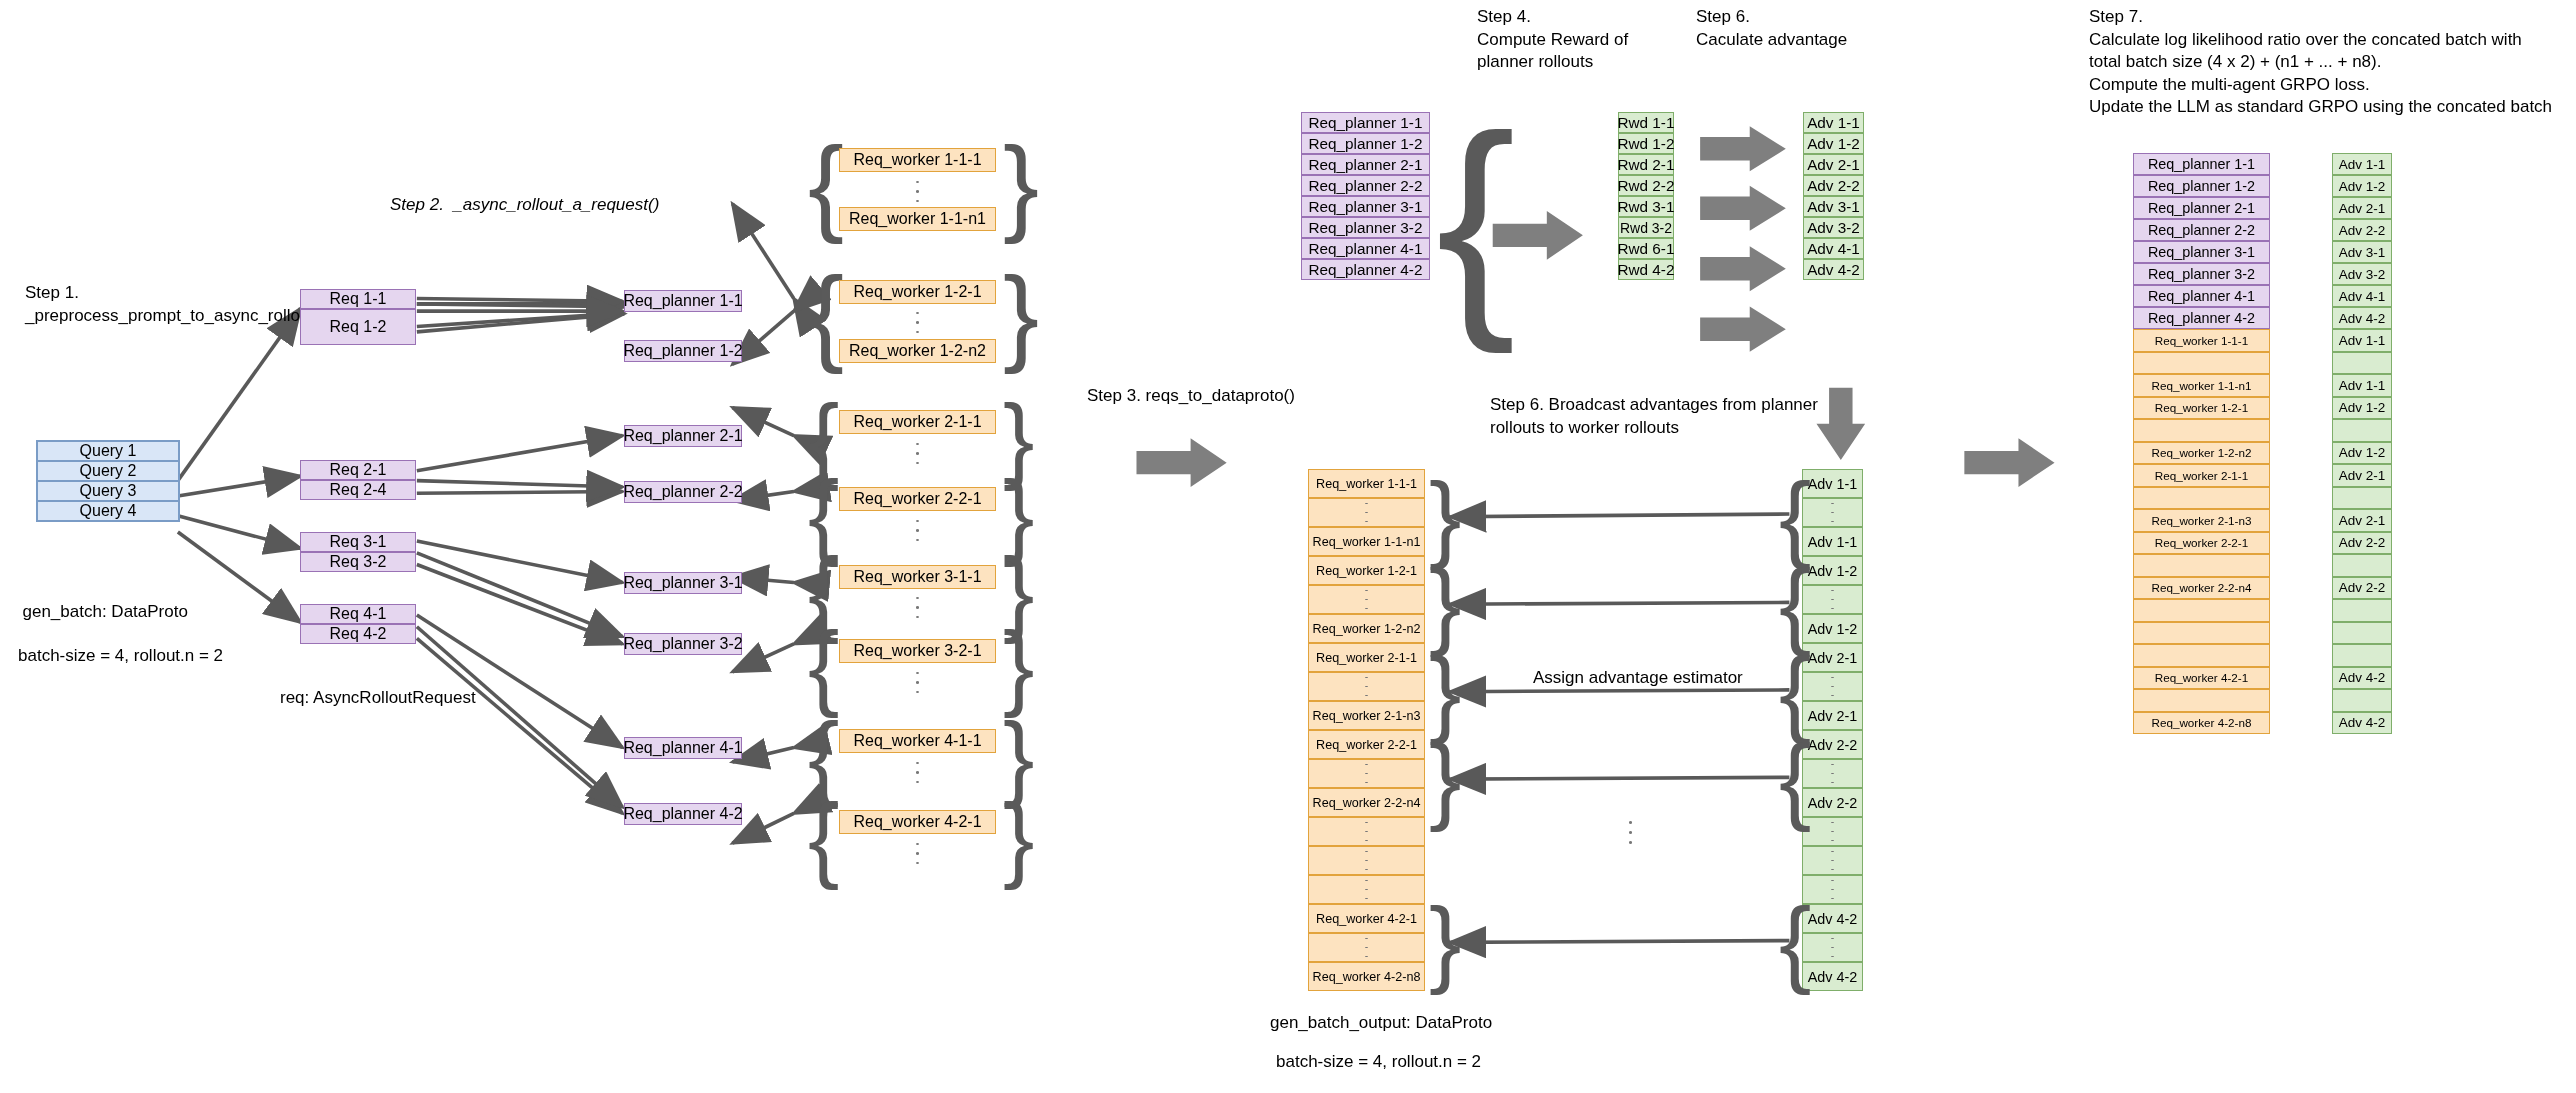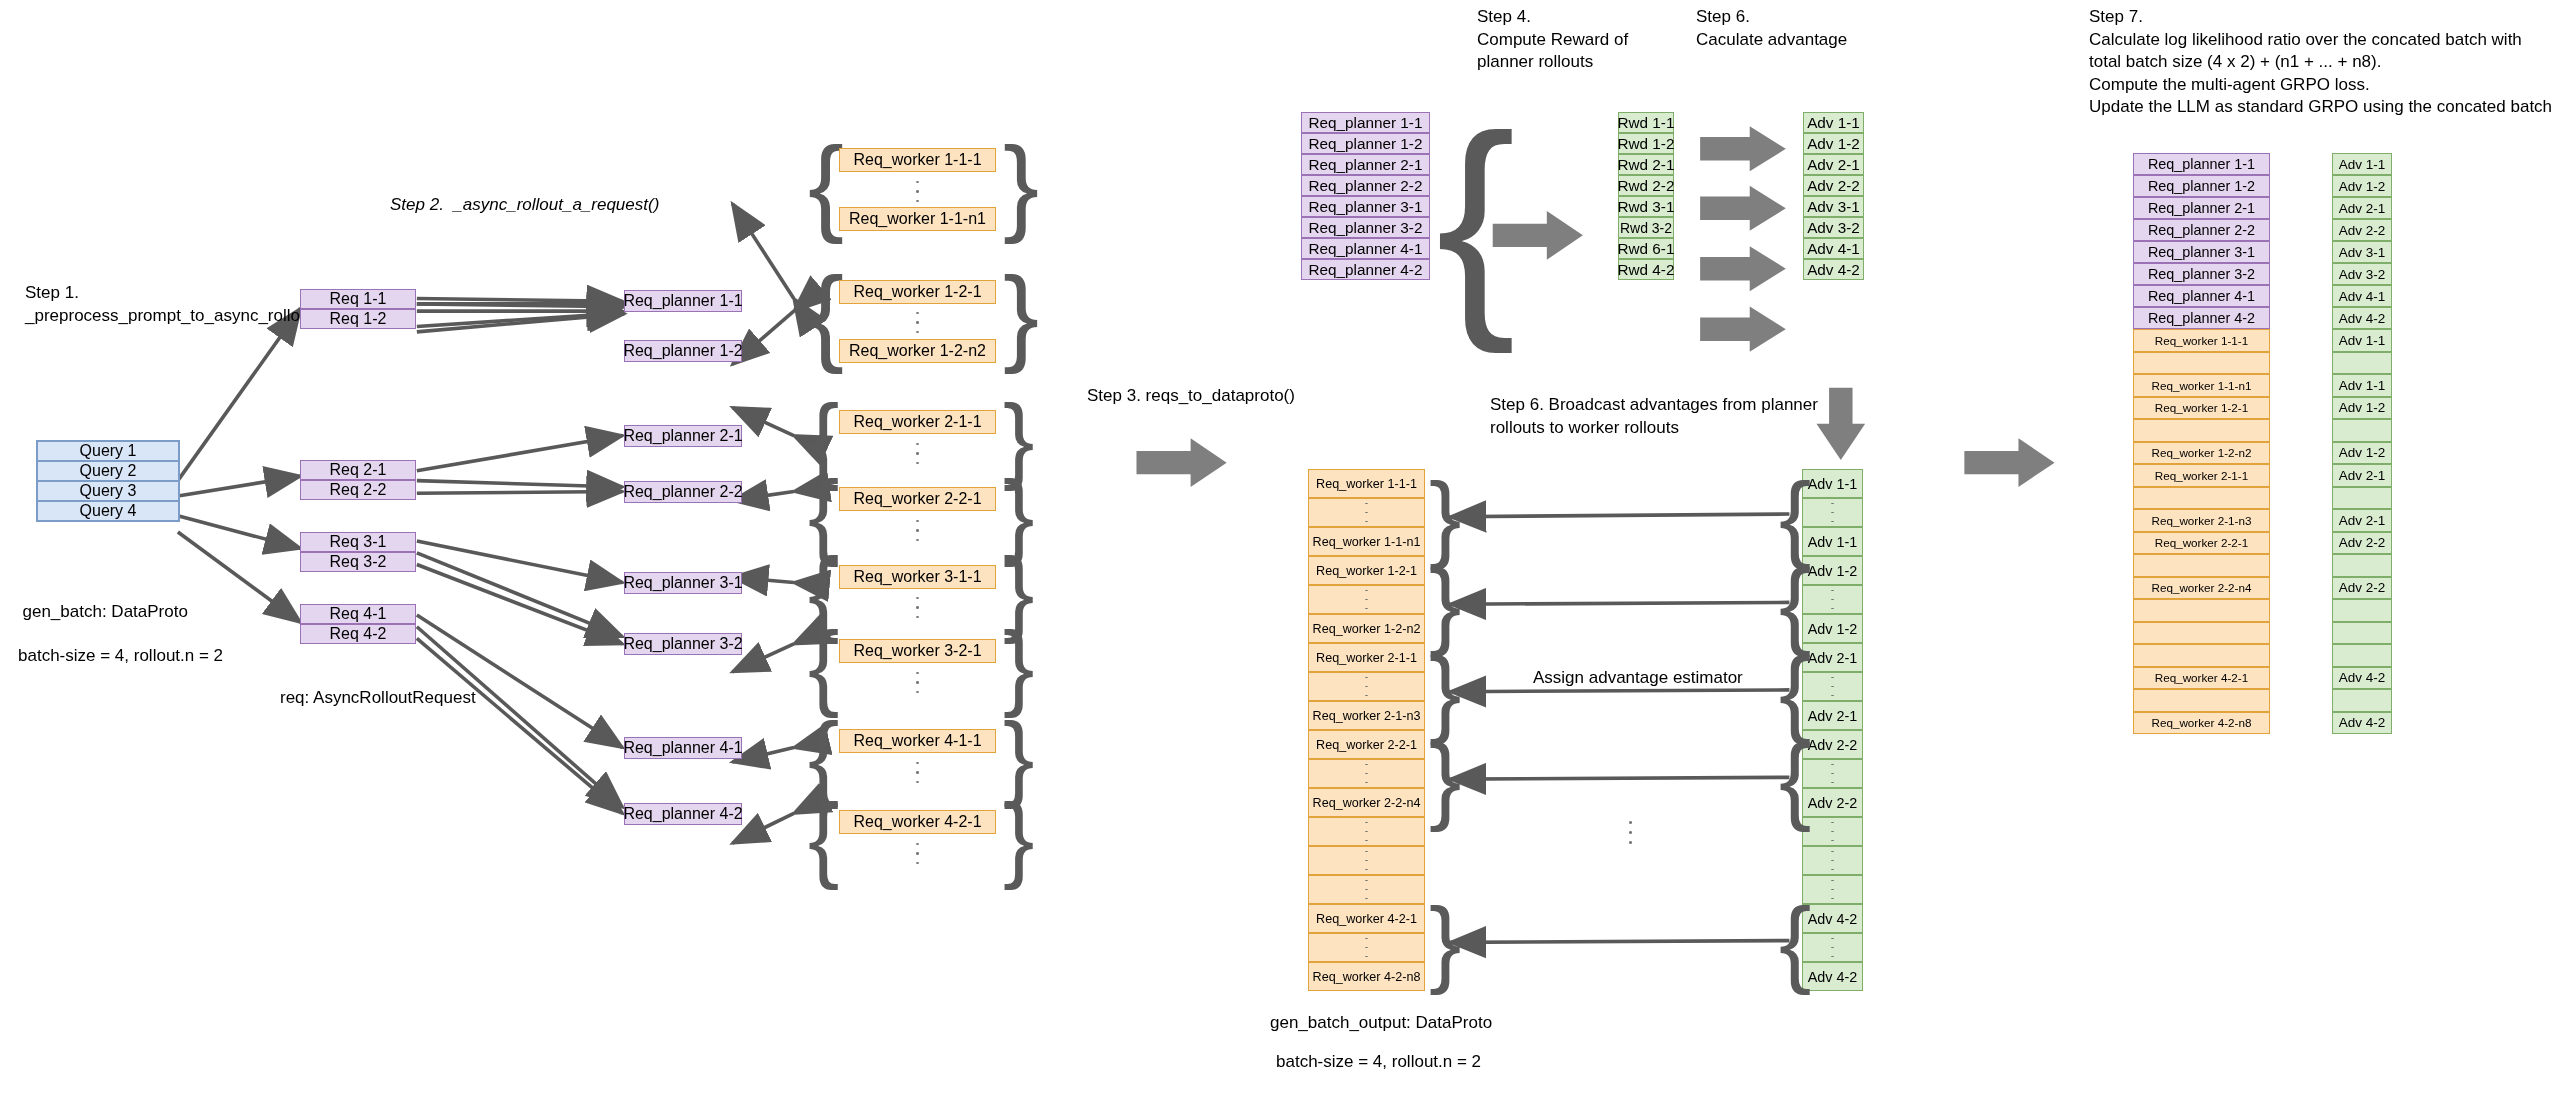--- a/index.html
+++ b/index.html
@@ -119,25 +119,25 @@
     <div class="cell blue" style="height:20px;">Query 2</div>
     <div class="cell blue" style="height:20px;">Query 3</div>
     <div class="cell blue" style="height:20px;">Query 4</div>
   </div>
 
   <div class="lbl" style="left:22.5px;top:601px;">gen_batch: DataProto</div>
   <div class="lbl" style="left:18px;top:645px;">batch-size = 4, rollout.n = 2</div>
 
   <div class="col" style="left:300px;top:289px;width:116px;">
     <div class="cell purple" style="height:20px;">Req 1-1</div>
-    <div class="cell purple" style="height:20px;">Req 1-2</div>
+    <div class="cell purple" style="height:36px;">Req 1-2</div>
   </div>
   <div class="col" style="left:300px;top:460px;width:116px;">
     <div class="cell purple" style="height:20px;">Req 2-1</div>
-    <div class="cell purple" style="height:20px;">Req 2-2</div>
+    <div class="cell purple" style="height:20px;">Req 2-4</div>
   </div>
   <div class="col" style="left:300px;top:532px;width:116px;">
     <div class="cell purple" style="height:20px;">Req 3-1</div>
     <div class="cell purple" style="height:20px;">Req 3-2</div>
   </div>
   <div class="col" style="left:300px;top:604px;width:116px;">
     <div class="cell purple" style="height:20px;">Req 4-1</div>
     <div class="cell purple" style="height:20px;">Req 4-2</div>
   </div>
 

